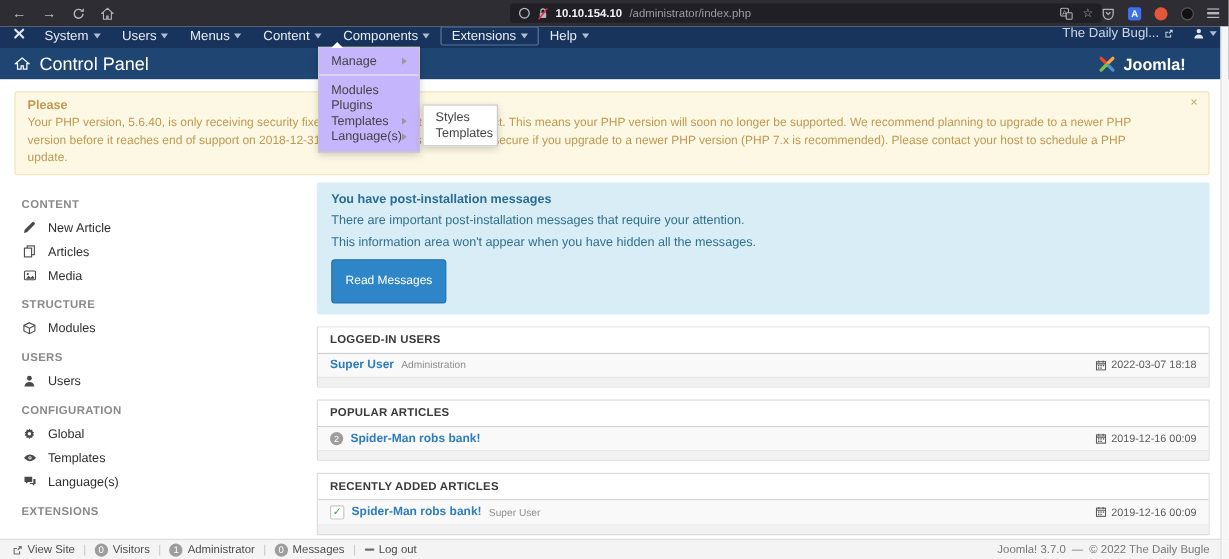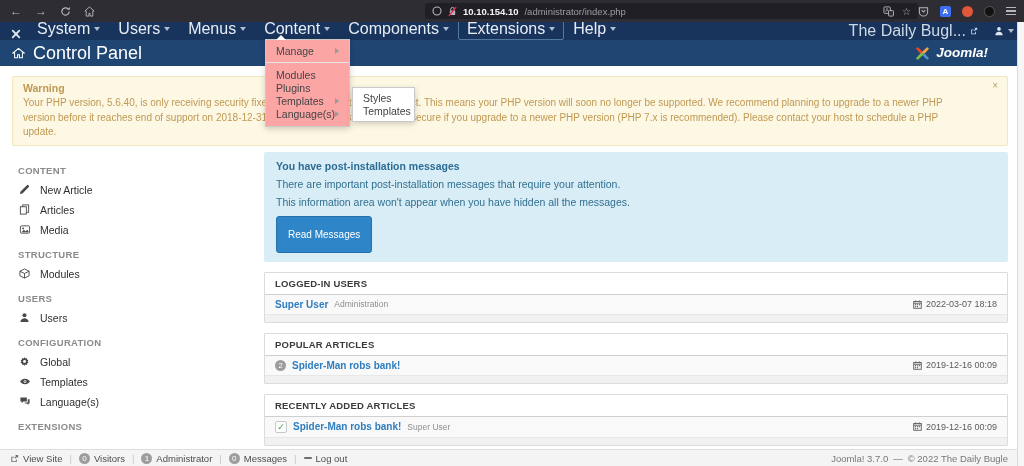--- a/index.html
+++ b/index.html
@@ -19,32 +19,32 @@
   .urlbar .path { color:#9c9ca3; font-size:9.5px; }
   .urlbar .bar-right { margin-left:auto; display:flex; align-items:center; gap:8px; color:#b6b6be; font-size:10px; }
   .chrome .extbtns { position:absolute; right:8px; top:0; height:22px; display:flex; align-items:center; gap:11px; }
   .ext-blue { width:11px; height:11px; border-radius:2px; background:#3d6ff0; color:#fff; font-size:8px; font-weight:bold; display:flex; align-items:center; justify-content:center; }
   .ext-red  { width:11px; height:11px; border-radius:50%; background:#e2563a; }
   .ext-dark { width:11px; height:11px; border-radius:50%; background:#111; border:1px solid #555; }
   .hamb { display:flex; flex-direction:column; gap:2px; }
   .hamb i { width:10px; height:1.5px; background:#b6b6be; }
 
   
-  .adm-nav { height:18px; background:#18335c; display:flex; align-items:flex-end; padding:0 10px; color:#e7edf4; font-size:16px; }
+  .adm-nav { height:18px; background:#18335c; display:flex; align-items:flex-start; padding:0 10px; color:#e7edf4; font-size:11px; }
   .adm-nav .nav-item { display:flex; align-items:center; gap:4px; padding:1px 8px; cursor:pointer; border:1px solid transparent; border-radius:2px; }
   .adm-nav .nav-item.active { border-color:#51799f; }
   .caret-d { width:0; height:0; border-left:3px solid transparent; border-right:3px solid transparent; border-top:4px solid #aebdd0; }
   .adm-nav .right { margin-left:auto; display:flex; align-items:center; gap:16px; }
   .adm-nav .site { display:flex; align-items:center; gap:4px; color:#cdd9e6; }
   .adm-nav .user { display:flex; align-items:center; gap:4px; }
 
   
   .adm-head { height:26px; background:#1f4572; color:#fff; display:flex; align-items:center; padding:0 12px; }
-  .adm-head .title { font-size:18px; margin-left:8px; }
-  .logo { margin-left:auto; margin-right:24px; display:flex; gap:5px;font-style:italic; }
+  .adm-head .title { font-size:15px; margin-left:8px; }
+  .logo { margin-left:auto; margin-right:24px; display:flex; align-items:center; gap:5px; }
   .logo .logo-txt { color:#fff; font-size:13.5px; font-weight:bold; }
 
   
   .warn { margin:10px 16px 0 12px; background:#fdf8e3; border:1px solid #f1e5bd; border-radius:2px; padding:5px 10px; color:#c09853; position:relative; }
   .warn .w-title { font-weight:bold; font-size:10.5px; margin-bottom:2px; }
   .warn .w-body { font-size:10px; line-height:1.45; padding-right:30px; }
   .warn .w-close { position:absolute; top:4px; right:9px; color:#b4a469; font-size:10px; cursor:pointer; line-height:1; }
 
   
   .layout { display:flex; padding:6px 16px 0 18px; }
@@ -64,21 +64,21 @@
   .panel-h { background:#fff; border-bottom:1px solid #cfcfcf; padding:5px 10px; font-size:9.5px; font-weight:bold; color:#3a3a3a; letter-spacing:.2px; }
   .panel-row { background:#f9f9f9; border-bottom:1px solid #e7e7e7; padding:4px 10px; display:flex; align-items:center; gap:6px; min-height:19px; }
   .panel-foot { height:7px; background:#f1f1f1; }
   .row-link { color:#2d7dbf; font-weight:bold; font-size:10px; cursor:pointer; text-decoration:none; }
   .row-meta { color:#8f8f8f; font-size:8.5px; }
   .row-date { margin-left:auto; display:flex; align-items:center; gap:4px; color:#5b5b5b; font-size:9px; }
   .hit-badge { width:11px; height:11px; border-radius:50%; background:#9d9d9d; color:#fff; font-size:7.5px; display:flex; align-items:center; justify-content:center; }
   .chk { width:12px; height:12px; background:#fff; border:1px solid #c9c9c9; border-radius:2px; color:#42a047; font-size:9px; display:flex; align-items:center; justify-content:center; cursor:pointer; }
 
   
-  .dropdown { position:absolute; left:265px; top:39px; width:85px; background:#fca5a5; border:1px solid #c9c9c9; box-shadow:0 2px 6px rgba(0,0,0,.18); padding:4px 0 6px; z-index:100; }
+  .dropdown { position:absolute; left:265px; top:39px; width:85px; background:#c4b5fd; border:1px solid #c9c9c9; box-shadow:0 2px 6px rgba(0,0,0,.18); padding:4px 0 6px; z-index:100; }
   .dropdown:before { content:""; position:absolute; top:-5px; left:10px; border-left:5px solid transparent; border-right:5px solid transparent; border-bottom:5px solid #fff; }
   .dd-item { display:flex; align-items:center; justify-content:space-between; padding:0 10px; height:13px; font-size:10.5px; color:#444; cursor:pointer; }
   .dd-sep { border-top:1px solid #e6e6e6; margin:5px 0; }
   .caret-r { width:0; height:0; border-top:3px solid transparent; border-bottom:3px solid transparent; border-left:4px solid #999; }
   .submenu { position:absolute; left:352px; top:87px; width:63px; background:#fff; border:1px solid #c9c9c9; box-shadow:0 2px 6px rgba(0,0,0,.18); padding:3px 0 4px; z-index:101; }
 
   
   .statusbar { position:absolute; left:0; right:0; bottom:0; height:17px; background:#f4f4f4; border-top:1px solid #ddd; display:flex; align-items:center; padding:0 10px; font-size:9.5px; color:#4c4c4c; gap:7px; z-index:50; }
   .sb-badge { width:11px; height:11px; border-radius:50%; background:#9d9d9d; color:#fff; font-size:8px; display:flex; align-items:center; justify-content:center; }
   .sep { color:#c6c6c6; }
@@ -227,21 +227,21 @@
         <path d="M8.8 7.2l3.8-3.8" stroke="#f9a541"></path>
         <path d="M8.8 8.8l3.8 3.8" stroke="#5091cd"></path>
         <path d="M7.2 8.8l-3.8 3.8" stroke="#7ac143"></path>
       </g>
     </svg>
     <span class="logo-txt">Joomla!</span>
   </div>
 </div>
 
 <div class="warn">
-  <div class="w-title">Warning</div>
+  <div class="w-title">Please</div>
   <div class="w-body">Your PHP version, 5.6.40, is only receiving security fixes at this time from the PHP project. This means your PHP version will soon no longer be supported. We recommend planning to upgrade to a newer PHP version before it reaches end of support on 2018-12-31. Joomla will be faster and more secure if you upgrade to a newer PHP version (PHP 7.x is recommended). Please contact your host to schedule a PHP update.</div>
   <span class="w-close">×</span>
 </div>
 
 <div class="layout">
 
   <div class="sidebar">
     <div class="sb-title">CONTENT</div>
     <div class="sb-item">
       <span class="ic">

